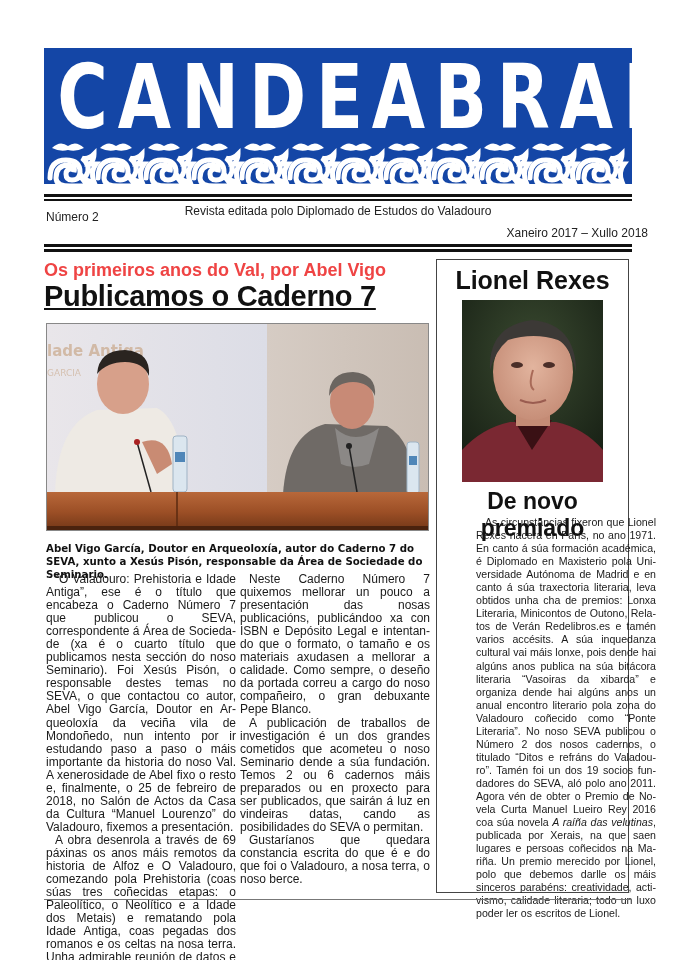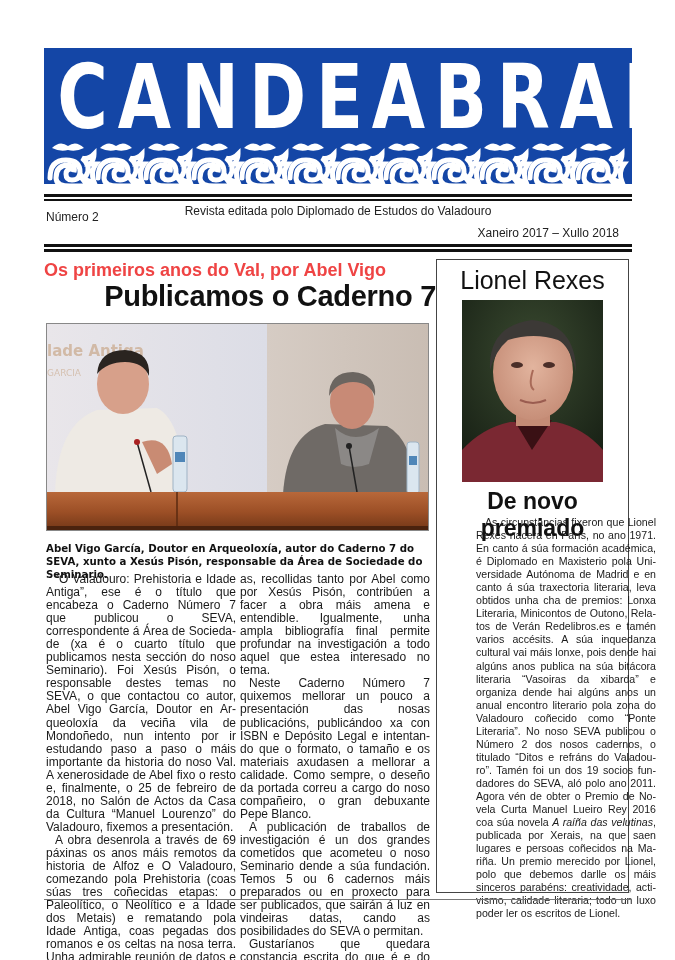--- a/index.html
+++ b/index.html
@@ -21,30 +21,30 @@
   }
   .masthead-title span { display: inline-block; transform: scaleX(0.82); transform-origin: center; }
   .ornament { position: absolute; left: 0; bottom: 0; width: 100%; height: 52px; }
 
   .rule-thick { position: absolute; left: 44px; width: 588px; background: #111; }
   .tagline {
     position: absolute; left: 44px; width: 588px; top: 204px;
     text-align: center; font-size: 12px; color: #222;
   }
   .issue-left { position: absolute; left: 46px; top: 210px; font-size: 12px; color: #222; }
-  .issue-right { position: absolute; right: 56px; top: 226px; font-size: 12px; color: #222; }
+  .issue-right { position: absolute; right: 27px; top: 226px; font-size: 12px; color: #222; }
 
   
   .kicker {
     position: absolute; left: 44px; width: 392px; top: 260px;
     text-align: left; font-weight: bold; font-size: 18px; color: #ef4444;
   }
   .headline {
     position: absolute; left: 44px; width: 392px; top: 280px;
-    text-align: right; font-weight: bold; font-size: 29px; color: #111; letter-spacing: -0.3px;
+    text-align: left; font-weight: bold; font-size: 29px; color: #111; letter-spacing: -0.3px; text-decoration: underline;
   }
   .photo-main {
     position: absolute; left: 46px; top: 323px; width: 383px; height: 208px;
     border: 1px solid #888; overflow: hidden; background: #d9d3ce;
   }
   .caption {
     position: absolute; left: 46px; top: 542px; width: 386px;
     font-family: "DejaVu Sans", sans-serif; font-weight: bold; font-size: 10.2px; line-height: 13px; color: #111;
   }
   .col {
@@ -56,21 +56,21 @@
   .col-1 { left: 46px; }
   .col-2 { left: 240px; }
 
   
   .sidebar {
     position: absolute; left: 436px; top: 259px; width: 193px; height: 634px;
     border: 1px solid #444;
   }
   .sidebar-title {
     position: absolute; left: 0; width: 100%; top: 6px;
-    text-align: center; font-weight: normal; font-size: 25px; color: #111;
+    text-align: center; font-weight: bold; font-size: 25px; color: #111;
   }
   .photo-portrait {
     position: absolute; left: 25px; top: 40px; width: 141px; height: 182px;
     overflow: hidden; background: #1e2a1a;
   }
   .sidebar-subtitle {
     position: absolute; left: 0; width: 100%; top: 228px;
     text-align: center; font-weight: bold; font-size: 23px; color: #111;
   }
   .sidebar-body {
@@ -178,23 +178,22 @@
   </svg>
 </div>
 
 <div class="caption">Abel Vigo García, Doutor en Arqueoloxía, autor do Caderno 7 do SEVA, xunto a Xesús Pisón, responsable da Área de Sociedade do Seminario.</div>
 
 <div class="col col-1">
   <p>“O Valadouro: Prehistoria e Idade Antiga”, ese é o título que encabeza o Caderno Número 7 que publicou o SE­VA, correspondente á Área de Socieda­de (xa é o cuarto título que publicamos nesta sección do noso Seminario). Foi Xesús Pisón, o responsable destes temas no SEVA, o que contactou co autor, Abel Vigo García, Doutor en Ar­queoloxía da veciña vila de Mondoñedo, nun intento por ir estudando paso a paso o máis importante da historia do noso Val. A xenerosidade de Abel fixo o resto e, finalmente, o 25 de febreiro de 2018, no Salón de Actos da Casa da Cultura “Manuel Lourenzo” do Valadou­ro, fixemos a presentación.</p>
   <p>A obra desenrola a través de 69 páxi­nas os anos máis remotos da historia de Alfoz e O Valadouro, comezando pola Prehistoria (coas súas tres coñecidas etapas: o Paleolítico, o Neolítico e a Idade dos Metais) e rematando pola Idade Antiga, coas pegadas dos roma­nos e os celtas na nosa terra. Unha admirable reunión de datos e fotografí­</p>
 </div>
 <div class="col col-2">
-  <p style="text-indent:0">as, recollidas tanto por Abel como por Xesús Pisón, contribúen a facer a obra máis amena e entendible. Igualmente, unha ampla bibliografía final permite profundar na investigación a todo aquel que estea interesado no tema.</p>
   <p>Neste Caderno Número 7 quixemos mellorar un pouco a presentación das nosas publicacións, publicándoo xa con ISBN e Depósito Legal e intentan­do que o formato, o tamaño e os mate­riais axudasen a mellorar a calidade. Como sempre, o deseño da portada correu a cargo do noso compañeiro, o gran debuxante Pepe Blanco.</p>
-  <p>A publicación de traballos de investi­gación é un dos grandes cometidos que acometeu o noso Seminario den­de a súa fundación. Temos 5 ou 6 cadernos máis preparados ou en pro­xecto para ser publicados, que sairán á luz en vindeiras datas, cando as posibilidades do SEVA o permitan.</p>
+  <p>A publicación de traballos de investi­gación é un dos grandes cometidos que acometeu o noso Seminario den­de a súa fundación. Temos 2 ou 6 cadernos máis preparados ou en pro­xecto para ser publicados, que sairán á luz en vindeiras datas, cando as posibilidades do SEVA o permitan.</p>
   <p>Gustaríanos que quedara constancia escrita do que é e do que foi o Vala­douro, a nosa terra, o noso berce.</p>
 </div>
 
 <div class="sidebar">
   <div class="sidebar-title">Lionel Rexes</div>
   <div class="photo-portrait">
     <svg width="141" height="182" viewBox="0 0 141 182">
       <defs>
         <radialGradient id="bg2" cx="0.5" cy="0.3" r="0.8">
           <stop offset="0" stop-color="#3a4a30"></stop>

